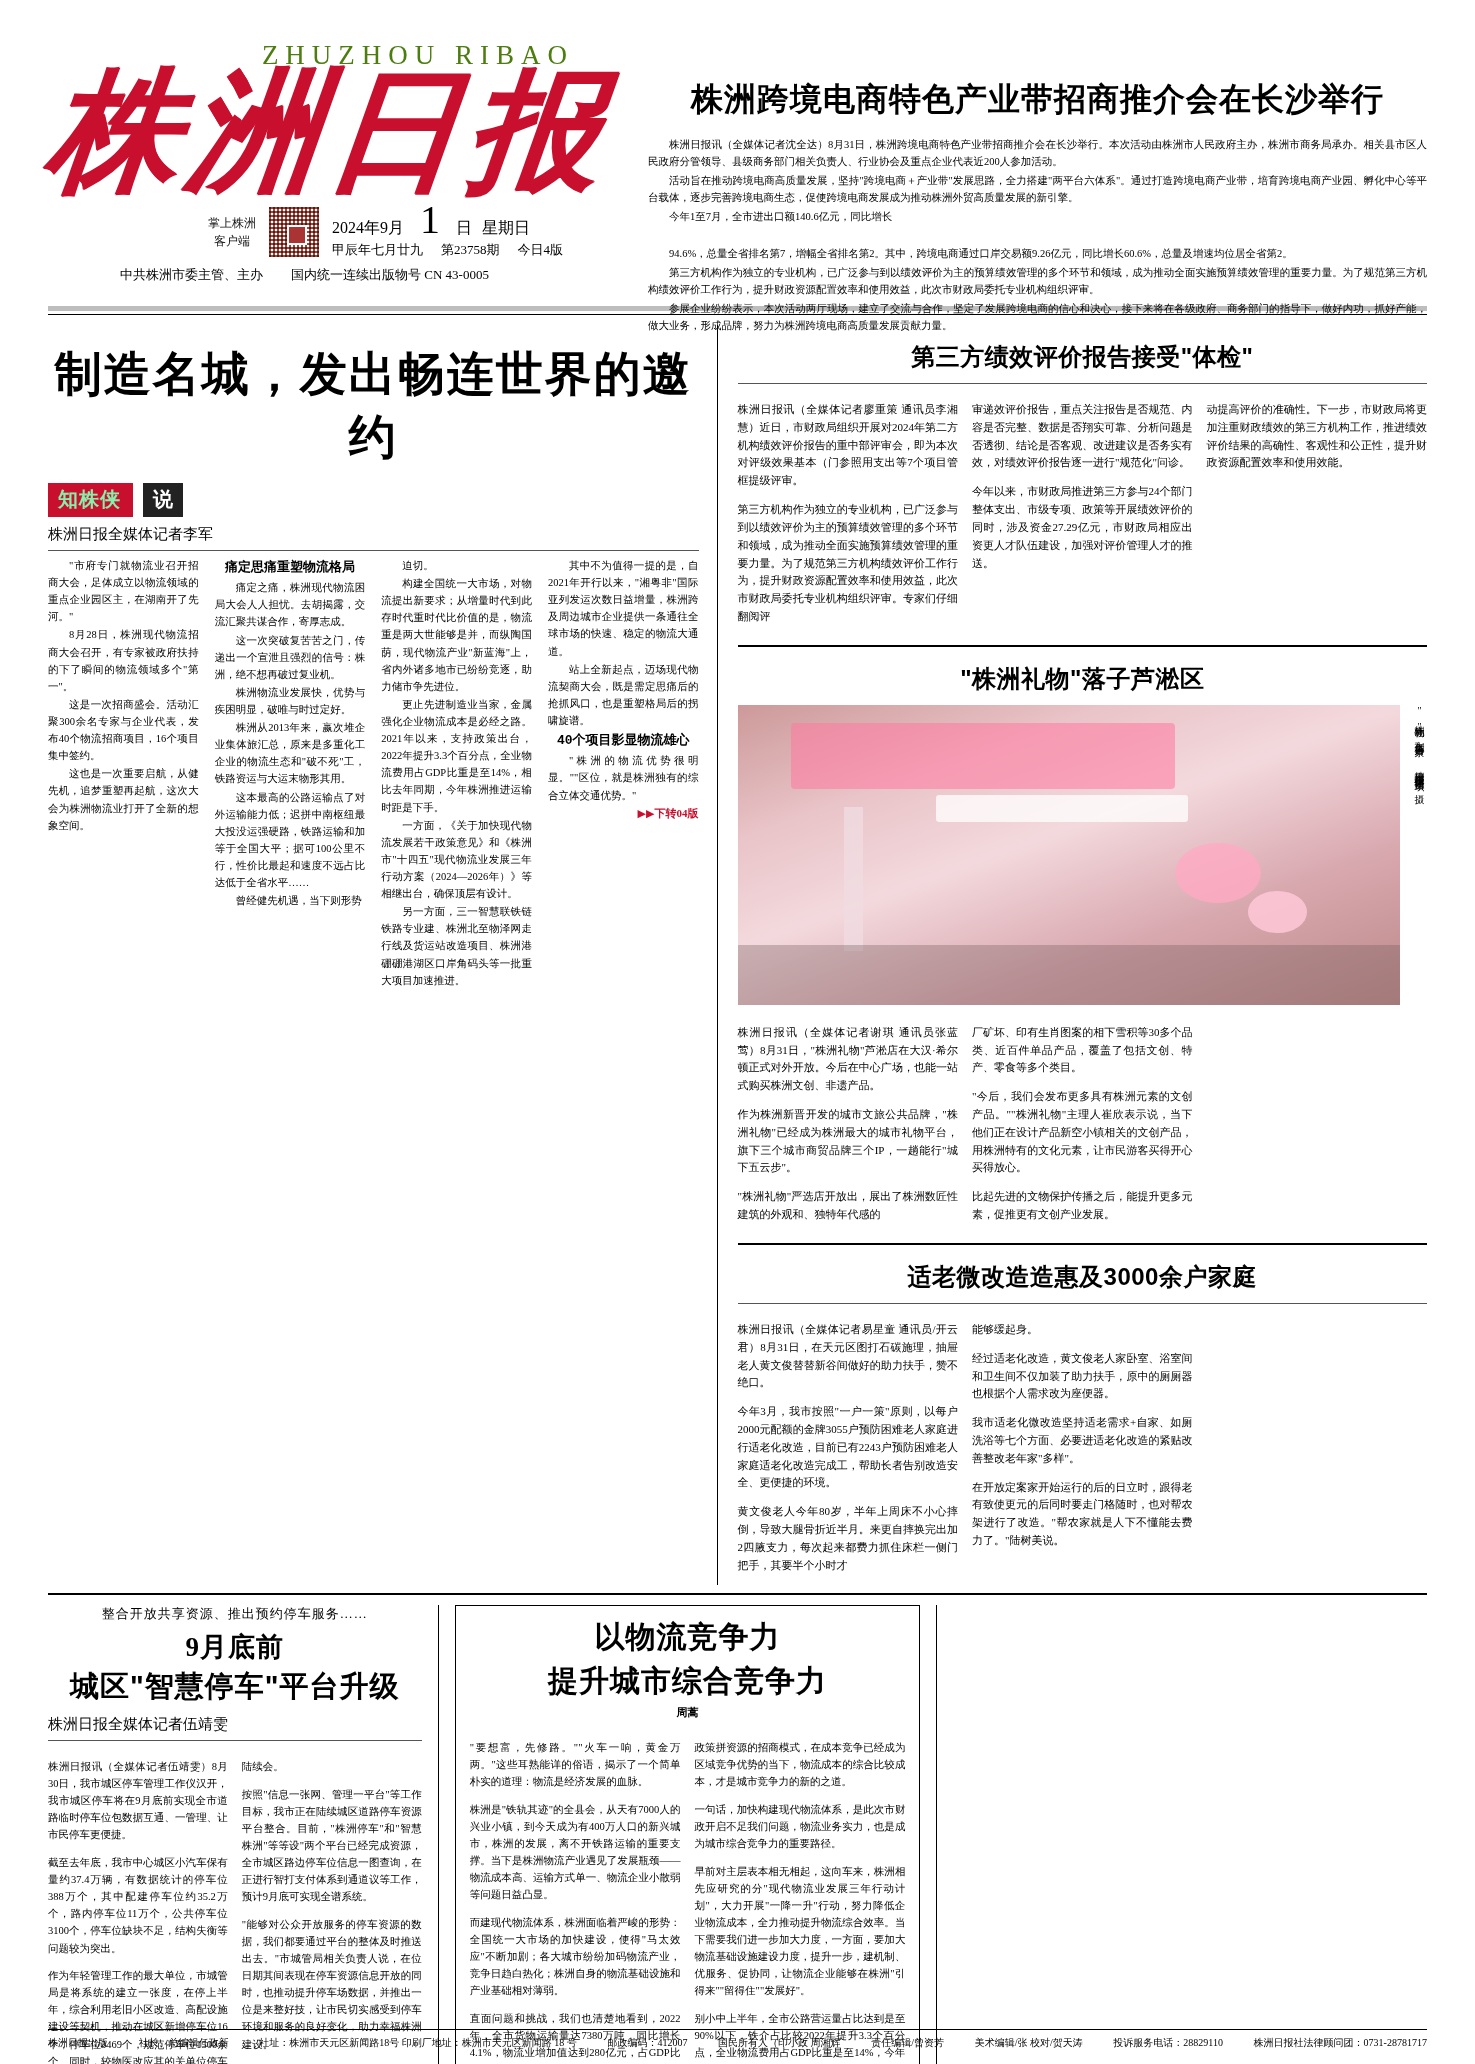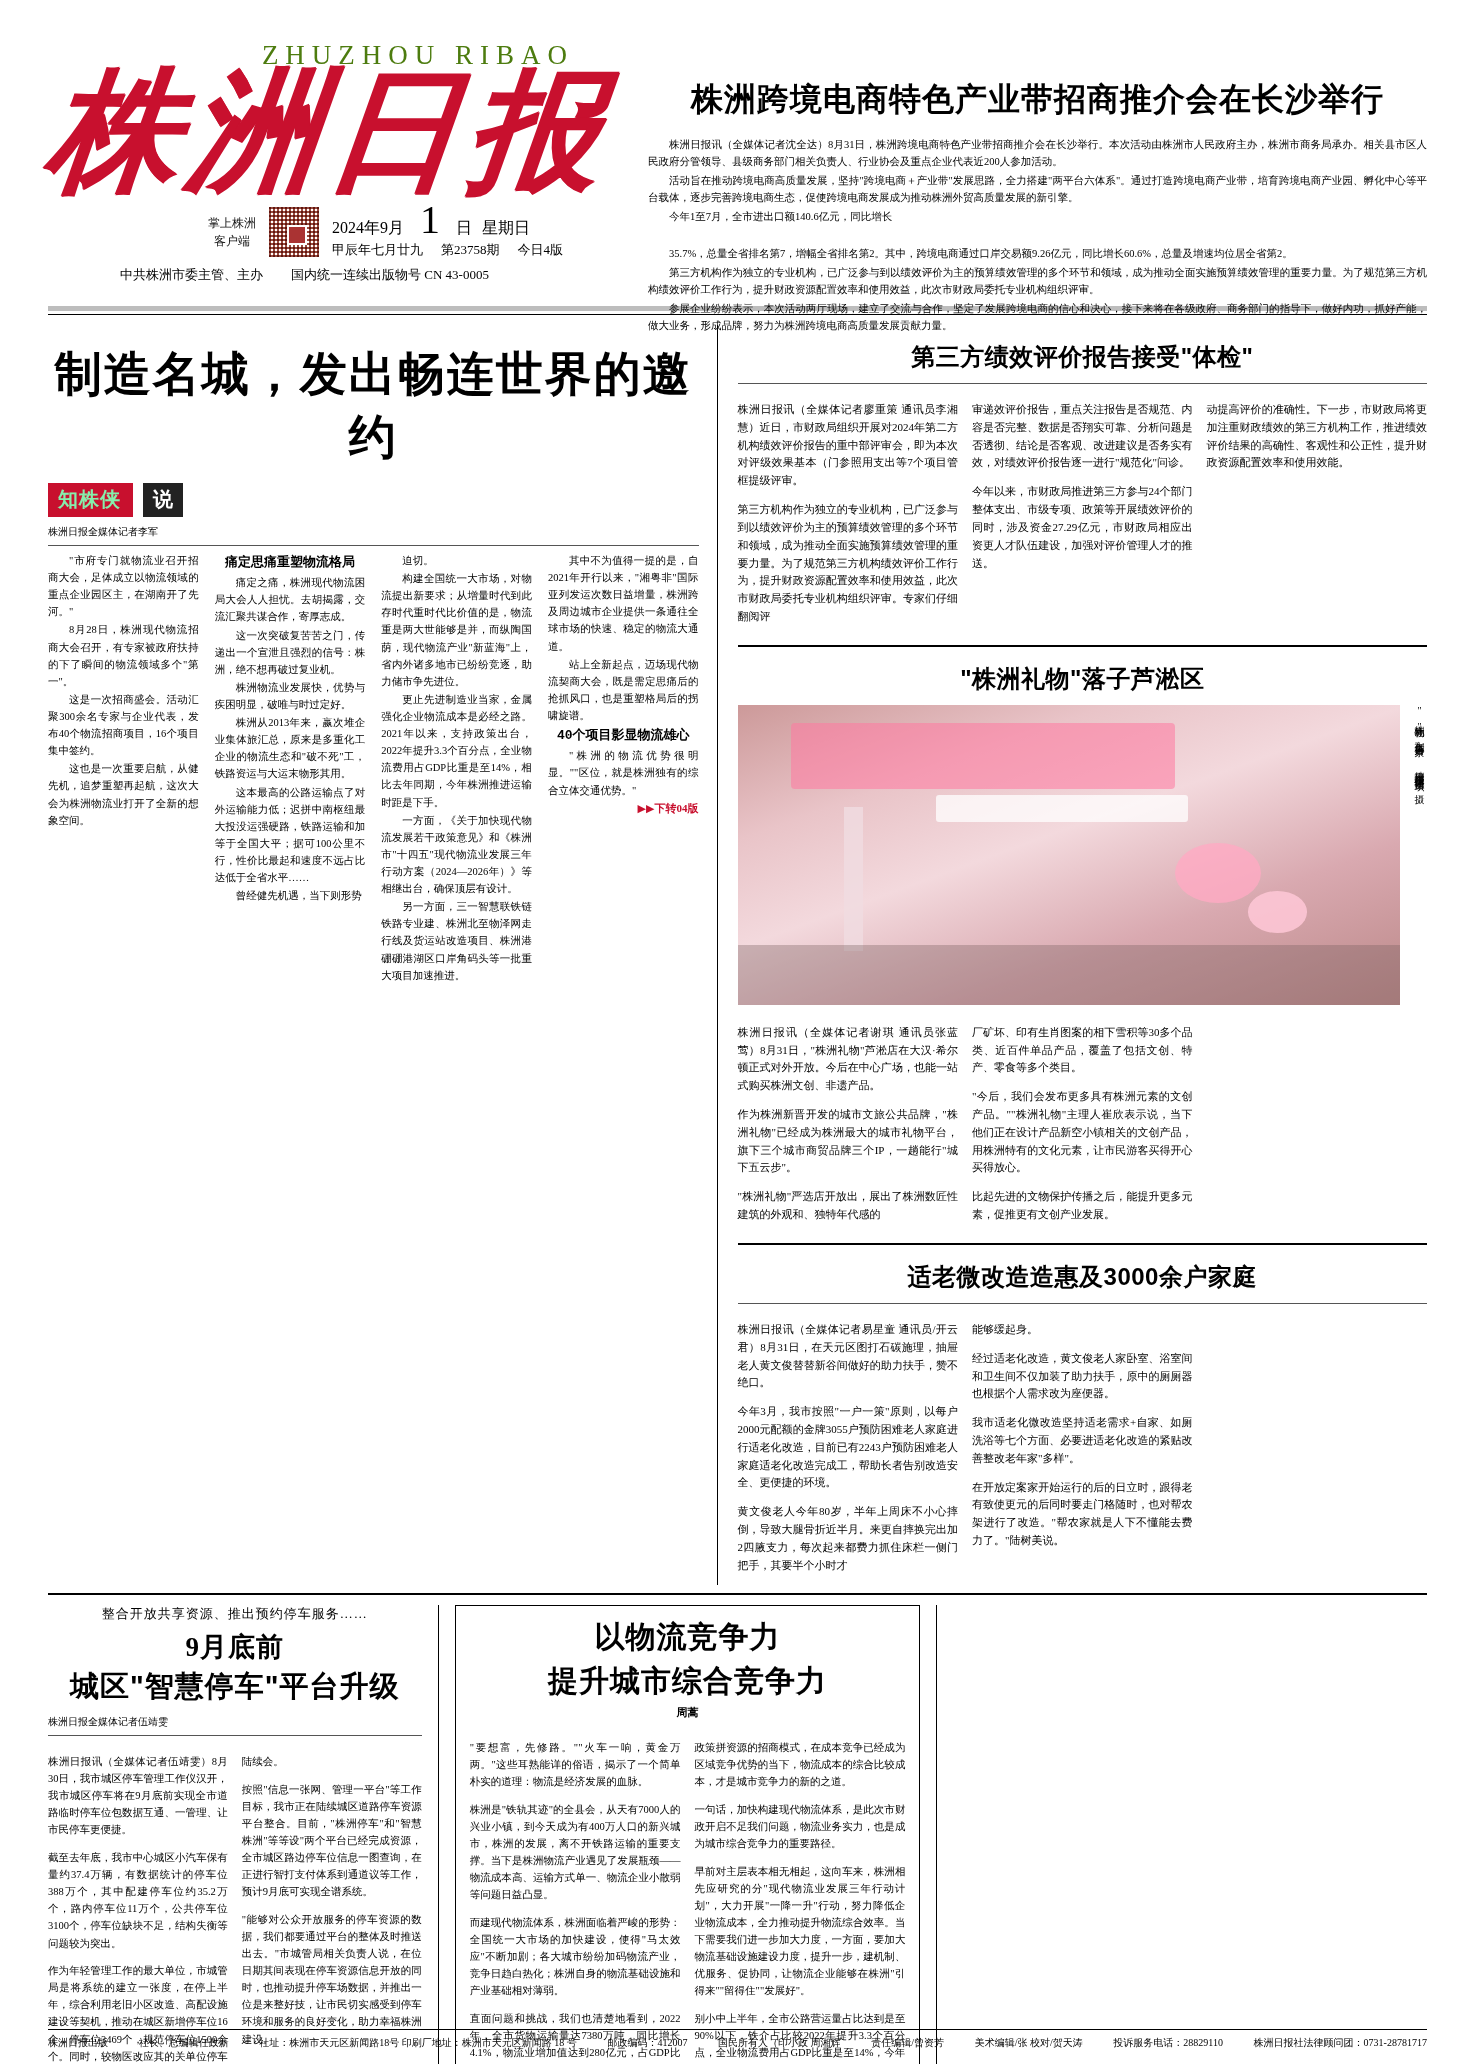--- a/index.html
+++ b/index.html
@@ -74,21 +74,21 @@
     font-size: 47px; letter-spacing: 2px; text-align: center; margin: 18px 0 14px 0;
   }
   .kicker-row { display: flex; align-items: center; gap: 10px; margin: 4px 0 8px 0; }
   .badge-red {
     background: #c8102e; color: #86efac; font-family: "Liberation Sans", sans-serif;
     font-size: 20px; font-weight: 700; padding: 3px 12px 4px 10px; letter-spacing: 1px;
     position: relative; display: inline-block;
   }
   .badge-dark { background: #222; color: #fff; font-size: 20px; font-weight: 700;
     font-family: "Liberation Sans", sans-serif; padding: 3px 10px 4px 10px; }
-  .byline { font-size: 10px; margin: 8px 0 6px 0; }
+  .byline { font-size: 15px; margin: 8px 0 6px 0; }
 
   .cols4 { display: flex; gap: 16px; font-size: 10.5px; line-height: 1.63; text-align: justify; }
   .cols4 > div { flex: 1; }
   .cols4 p, .coltext p { margin: 0 0 1px 0; text-indent: 2em; }
   .subhead { font-family: Liberation Mono, monospace; font-weight: 700; font-size: 13px;
     text-align: center; margin: 6px 0 5px 0; text-indent: 0 !important; }
   .cont-mark { color: #c8102e; font-weight: 700; font-size: 11px; text-align: right; text-indent: 0 !important; }
 
   
   .r-head {
@@ -176,21 +176,21 @@
 
     <div class="mh-right">
       <div class="top-headline">株洲跨境电商特色产业带招商推介会在长沙举行</div>
       <div class="top-cols">
         <div class="col">
           <p>株洲日报讯（全媒体记者沈全达）8月31日，株洲跨境电商特色产业带招商推介会在长沙举行。本次活动由株洲市人民政府主办，株洲市商务局承办。相关县市区人民政府分管领导、县级商务部门相关负责人、行业协会及重点企业代表近200人参加活动。</p>
           <p>活动旨在推动跨境电商高质量发展，坚持"跨境电商＋产业带"发展思路，全力搭建"两平台六体系"。通过打造跨境电商产业带，培育跨境电商产业园、孵化中心等平台载体，逐步完善跨境电商生态，促使跨境电商发展成为推动株洲外贸高质量发展的新引擎。</p>
           <p>今年1至7月，全市进出口额140.6亿元，同比增长</p>
         </div>
         <div class="col">
-          <p>35.7%，总量全省排名第7，增幅全省排名第2。其中，跨境电商通过口岸交易额9.26亿元，同比增长60.6%，总量及增速均位居全省第2。</p>
+          <p>94.6%，总量全省排名第7，增幅全省排名第2。其中，跨境电商通过口岸交易额9.26亿元，同比增长60.6%，总量及增速均位居全省第2。</p>
           <p>第三方机构作为独立的专业机构，已广泛参与到以绩效评价为主的预算绩效管理的多个环节和领域，成为推动全面实施预算绩效管理的重要力量。为了规范第三方机构绩效评价工作行为，提升财政资源配置效率和使用效益，此次市财政局委托专业机构组织评审。</p>
           <p>参展企业纷纷表示，本次活动两厅现场，建立了交流与合作，坚定了发展跨境电商的信心和决心，接下来将在各级政府、商务部门的指导下，做好内功，抓好产能，做大业务，形成品牌，努力为株洲跨境电商高质量发展贡献力量。</p>
         </div>
       </div>
     </div>
   </div>
 
   <div class="rule-thick"></div>
   <div class="rule-thin"></div>
 

